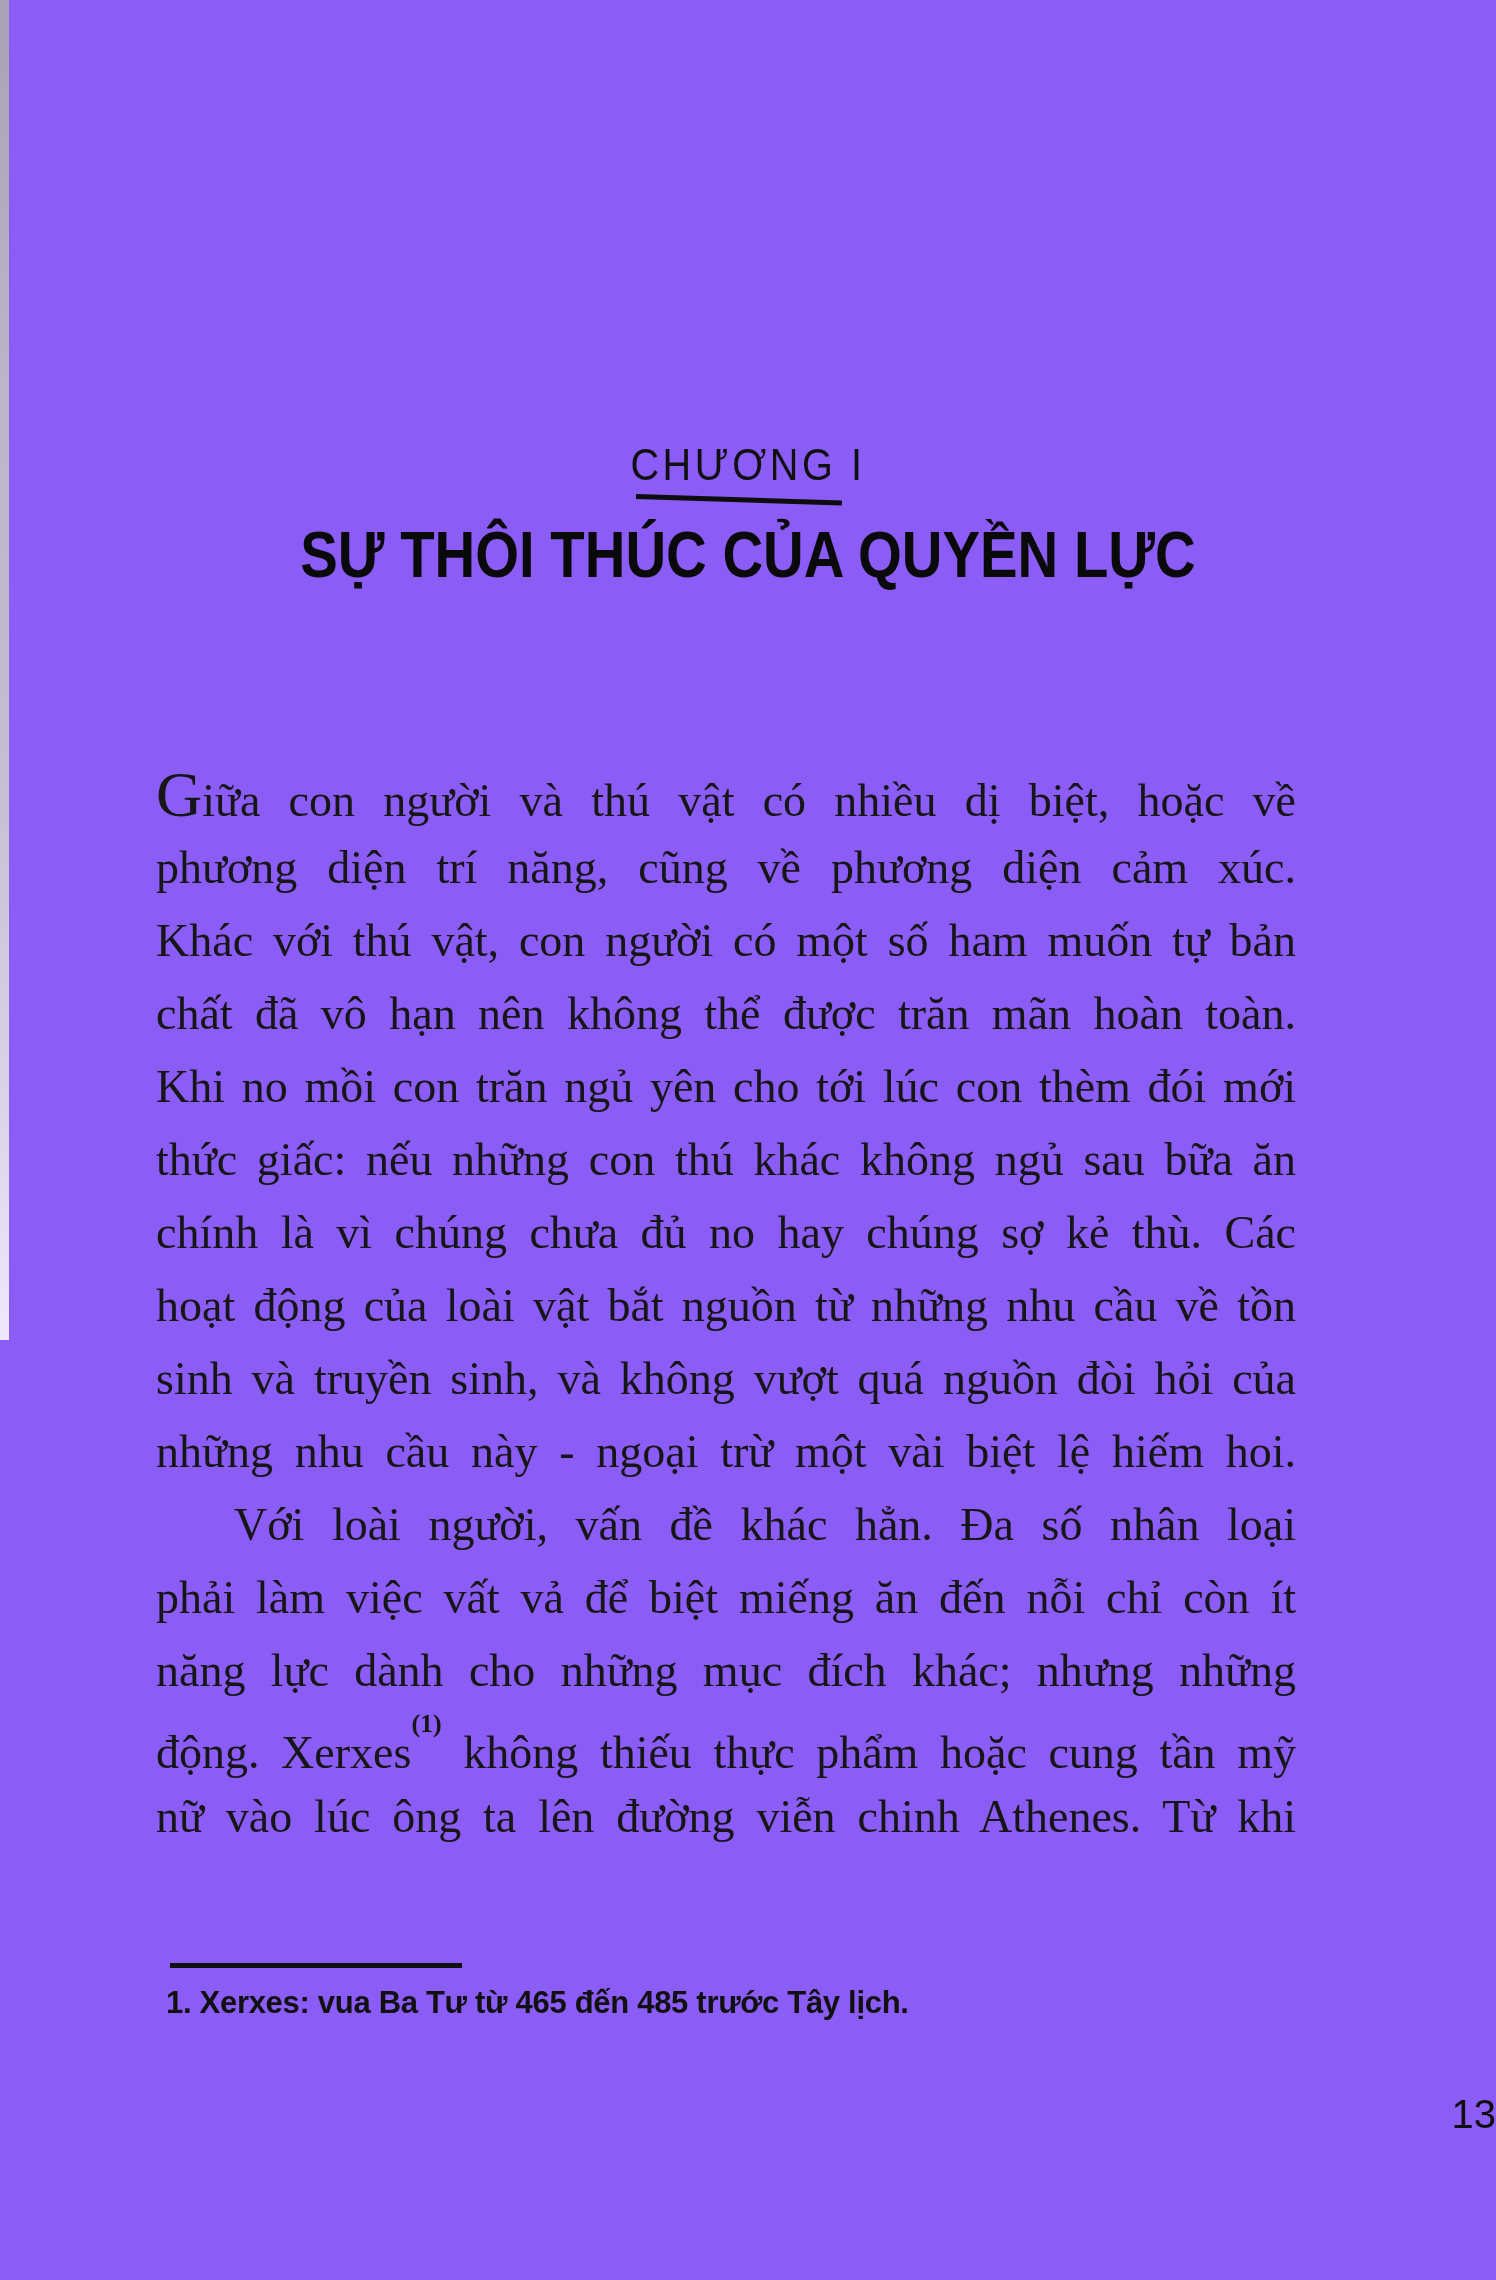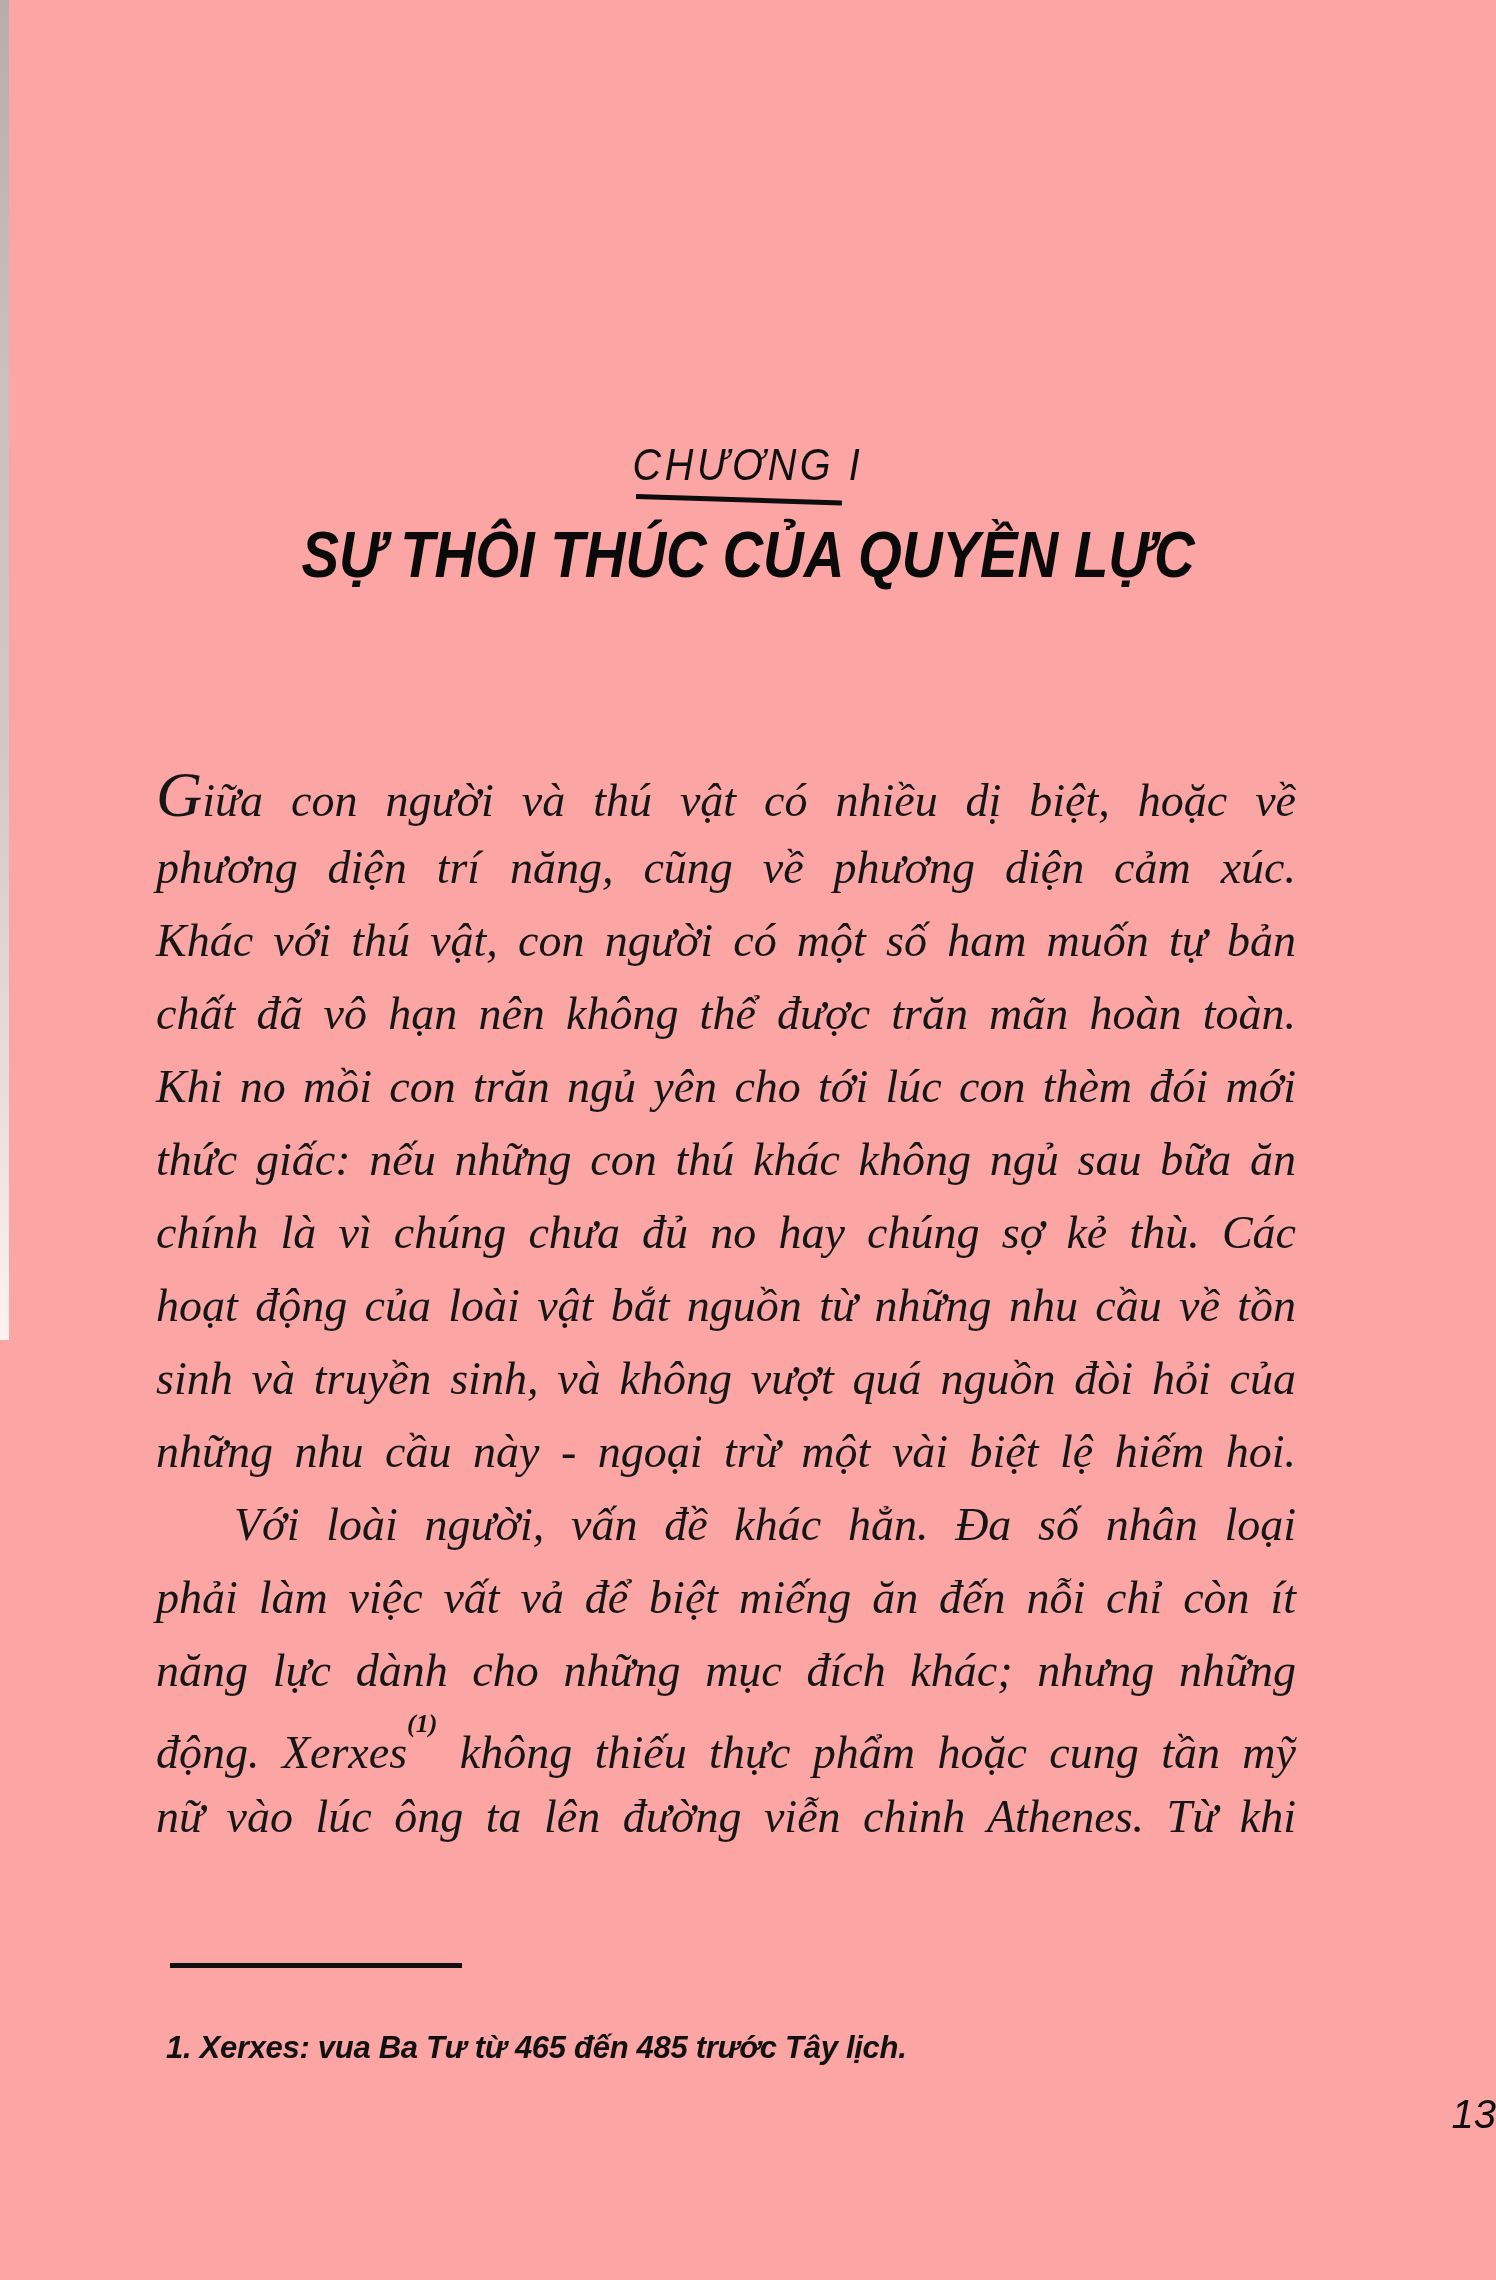--- a/index.html
+++ b/index.html
@@ -1,23 +1,22 @@
 <!DOCTYPE html>
 <html lang="vi"><head>
 <meta charset="utf-8">
 <style>
   html,body{margin:0;padding:0;background:#ffffff;}
   .page{
     position:relative;
     width:1496px;height:2280px;
-    background:#fca5a5;
+    background:#8b5cf6;
     overflow:hidden;
     font-family:"Liberation Serif","DejaVu Serif",serif;
     color:#141414;
-    font-style:italic;
   }
   
   .scan-edge{
     position:absolute;left:0;top:0;width:9px;height:1340px;
     background:linear-gradient(to bottom,#adadad 0%,#c3c3c3 28%,#cccccc 55%,#e7e7e7 82%,#ffffff 100%);
     opacity:.85;
   }
   .chapter-label{
     position:absolute;top:440px;left:0;width:100%;
     text-align:center;
@@ -64,21 +63,20 @@
   }
   .footnote-rule{
     position:absolute;left:170px;top:1963px;width:292px;height:5px;
     background:#101010;
   }
   .footnote-text{
     position:absolute;left:166px;top:1985px;width:1100px;
     font-family:"Liberation Sans","DejaVu Sans",sans-serif;
     font-size:31px;font-weight:700;letter-spacing:-0.3px;
     color:#111111;
-    margin-top:45px;
   }
   .page-number{
     position:absolute;top:2092px;left:0;width:100%;
     text-align:right;
     font-family:"Liberation Sans","DejaVu Sans",sans-serif;
     font-size:40px;font-weight:400;
     color:#0f0f0f;
   }
 </style>
 </head>

